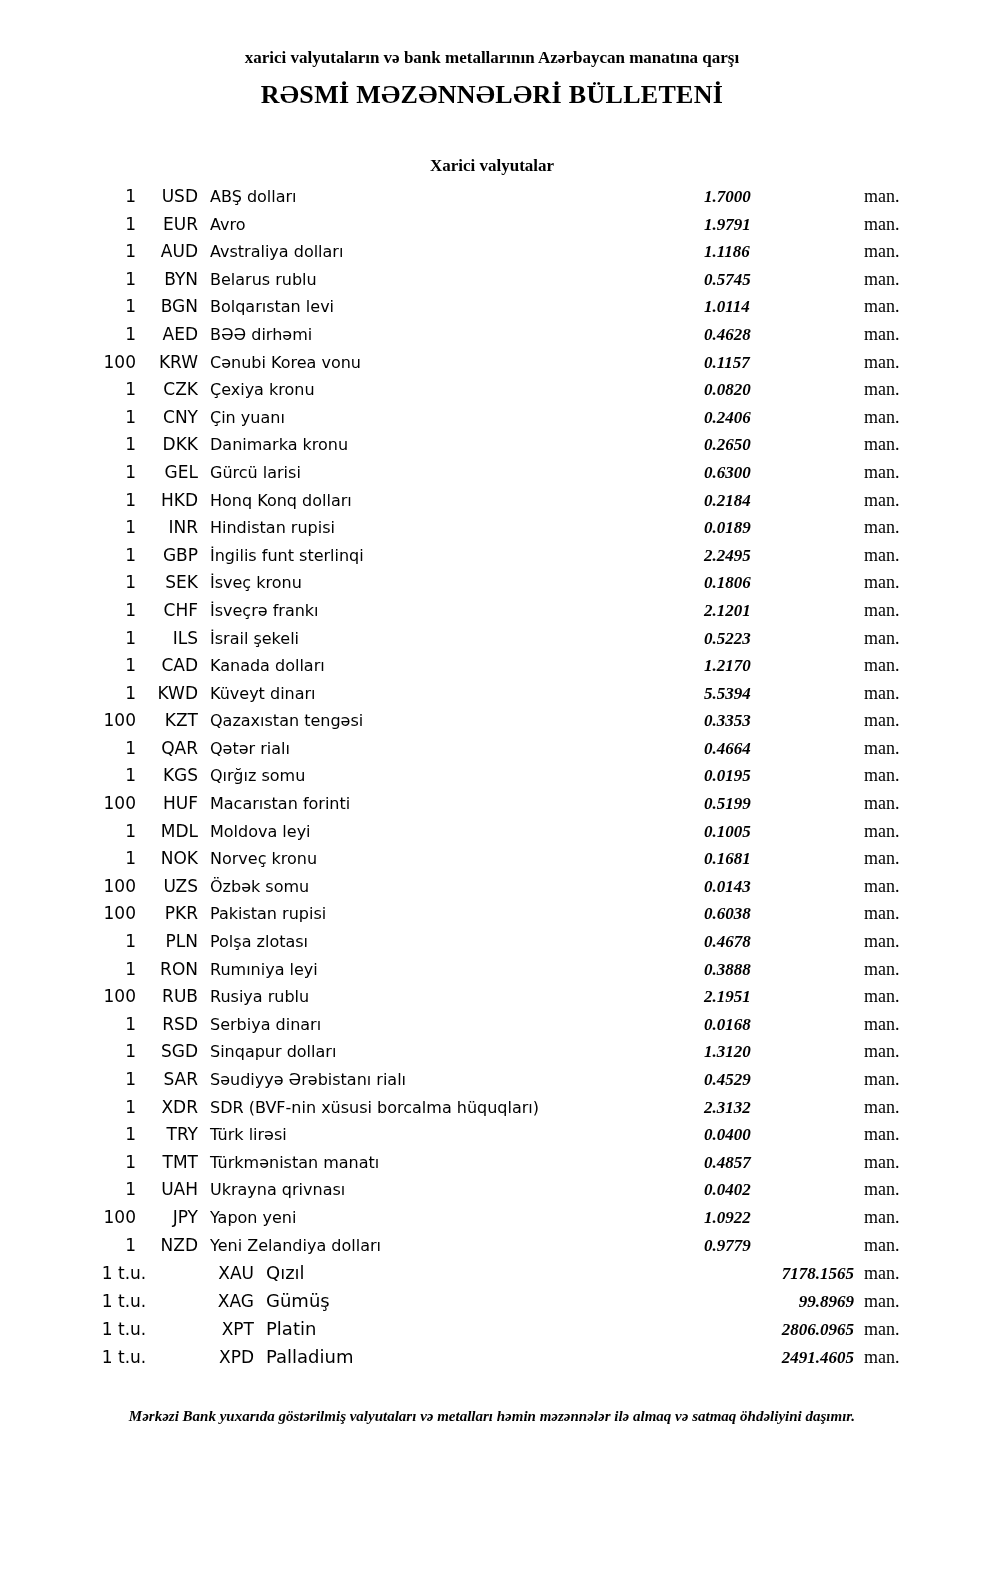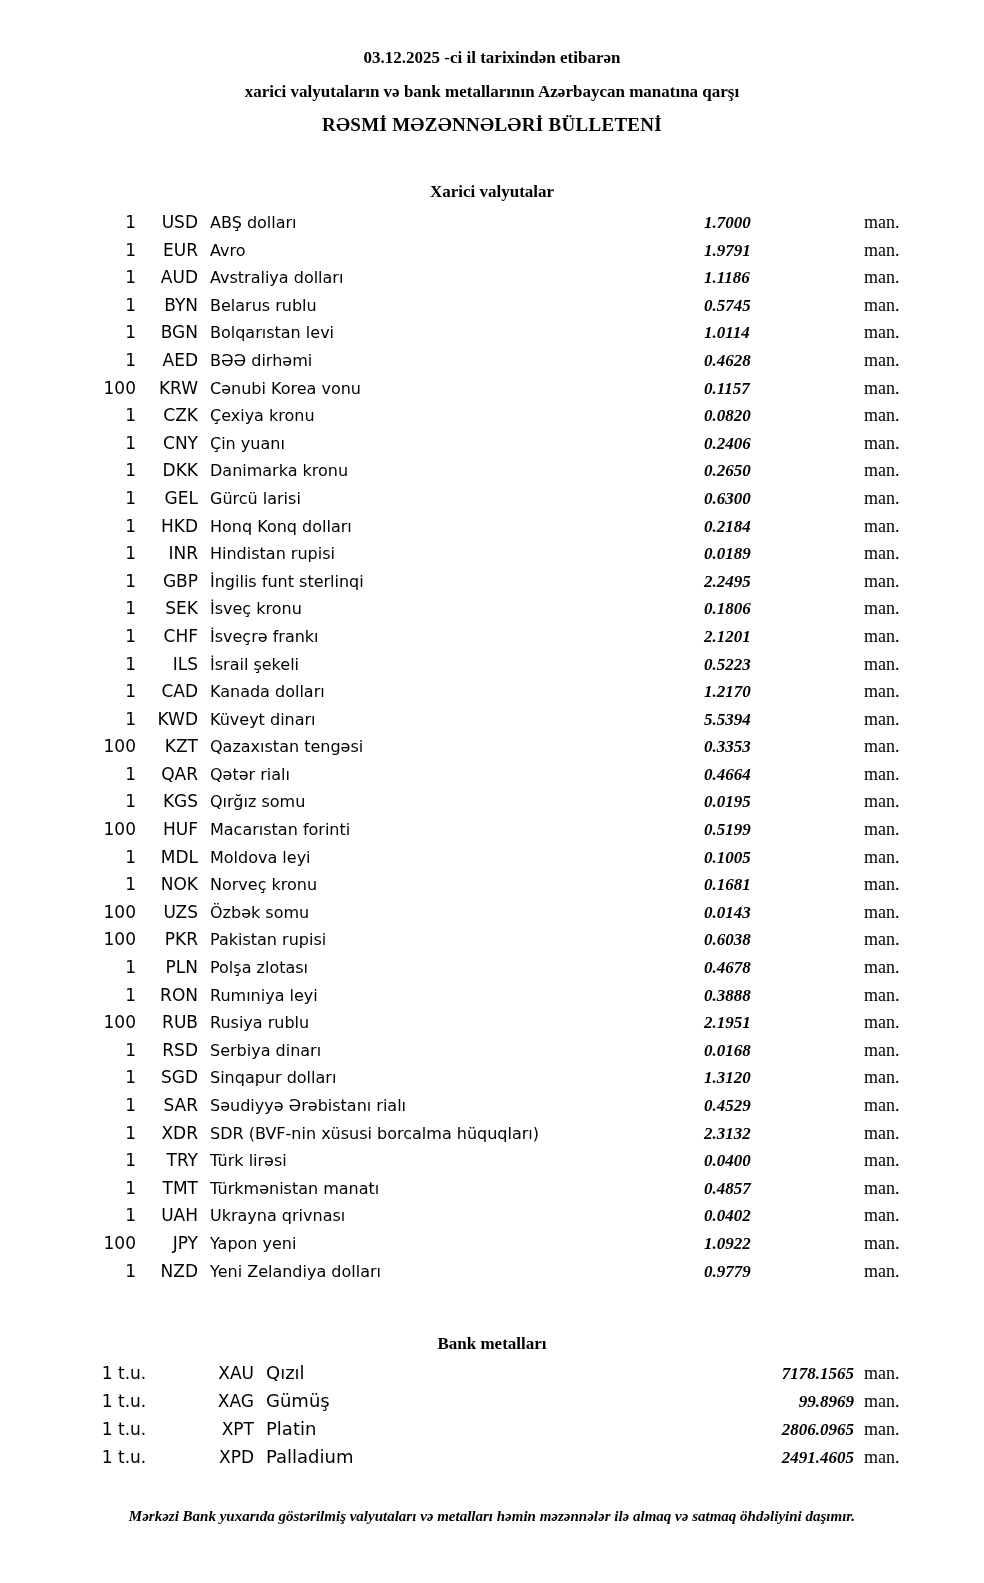--- a/index.html
+++ b/index.html
@@ -38,21 +38,21 @@
   }
   .title-sub {
     font-family: "Liberation Serif", serif;
     font-weight: bold;
     font-size: 17px;
     margin-bottom: 12px;
   }
   .title-bulletin {
     font-family: "Liberation Serif", serif;
     font-weight: bold;
-    font-size: 19px;
+    font-size: 26px;
     letter-spacing: 0.3px;
     margin-bottom: 6px;
   }
   .section-heading {
     text-align: center;
     font-family: "Liberation Serif", serif;
     font-weight: bold;
     font-size: 17px;
     margin-top: 46px;
     margin-bottom: 10px;
@@ -162,21 +162,20 @@
     font-size: 15px;
     margin-top: 34px;
   }
 </style>
 </head>
 <body>
 
 <div class="page">
 
   <div class="header">
-    <div class="title-date">03.12.2025 -ci il tarixindən etibarən</div>
     <div class="title-sub">xarici valyutaların və bank metallarının Azərbaycan manatına qarşı</div>
     <div class="title-bulletin">RƏSMİ MƏZƏNNƏLƏRİ BÜLLETENİ</div>
   </div>
 
   <div class="section-heading">Xarici valyutalar</div>
 
   <table class="rates">
     <tbody>
         <tr class="rate-row">
           <td class="col-amount">1</td>
@@ -447,21 +446,20 @@
         <tr class="rate-row">
           <td class="col-amount">1</td>
           <td class="col-code">NZD</td>
           <td class="col-name">Yeni Zelandiya dolları</td>
           <td class="col-value">0.9779</td>
           <td class="col-unit">man.</td>
         </tr>
       </tbody>
   </table>
 
-  <div class="section-heading metals">Bank metalları</div>
 
   <table class="metals">
     <tbody>
         <tr class="metal-row">
           <td class="m-col-amount">1 t.u.</td>
           <td class="m-col-code">XAU</td>
           <td class="m-col-name">Qızıl</td>
           <td class="m-col-value">7178.1565</td>
           <td class="m-col-unit">man.</td>
         </tr>

